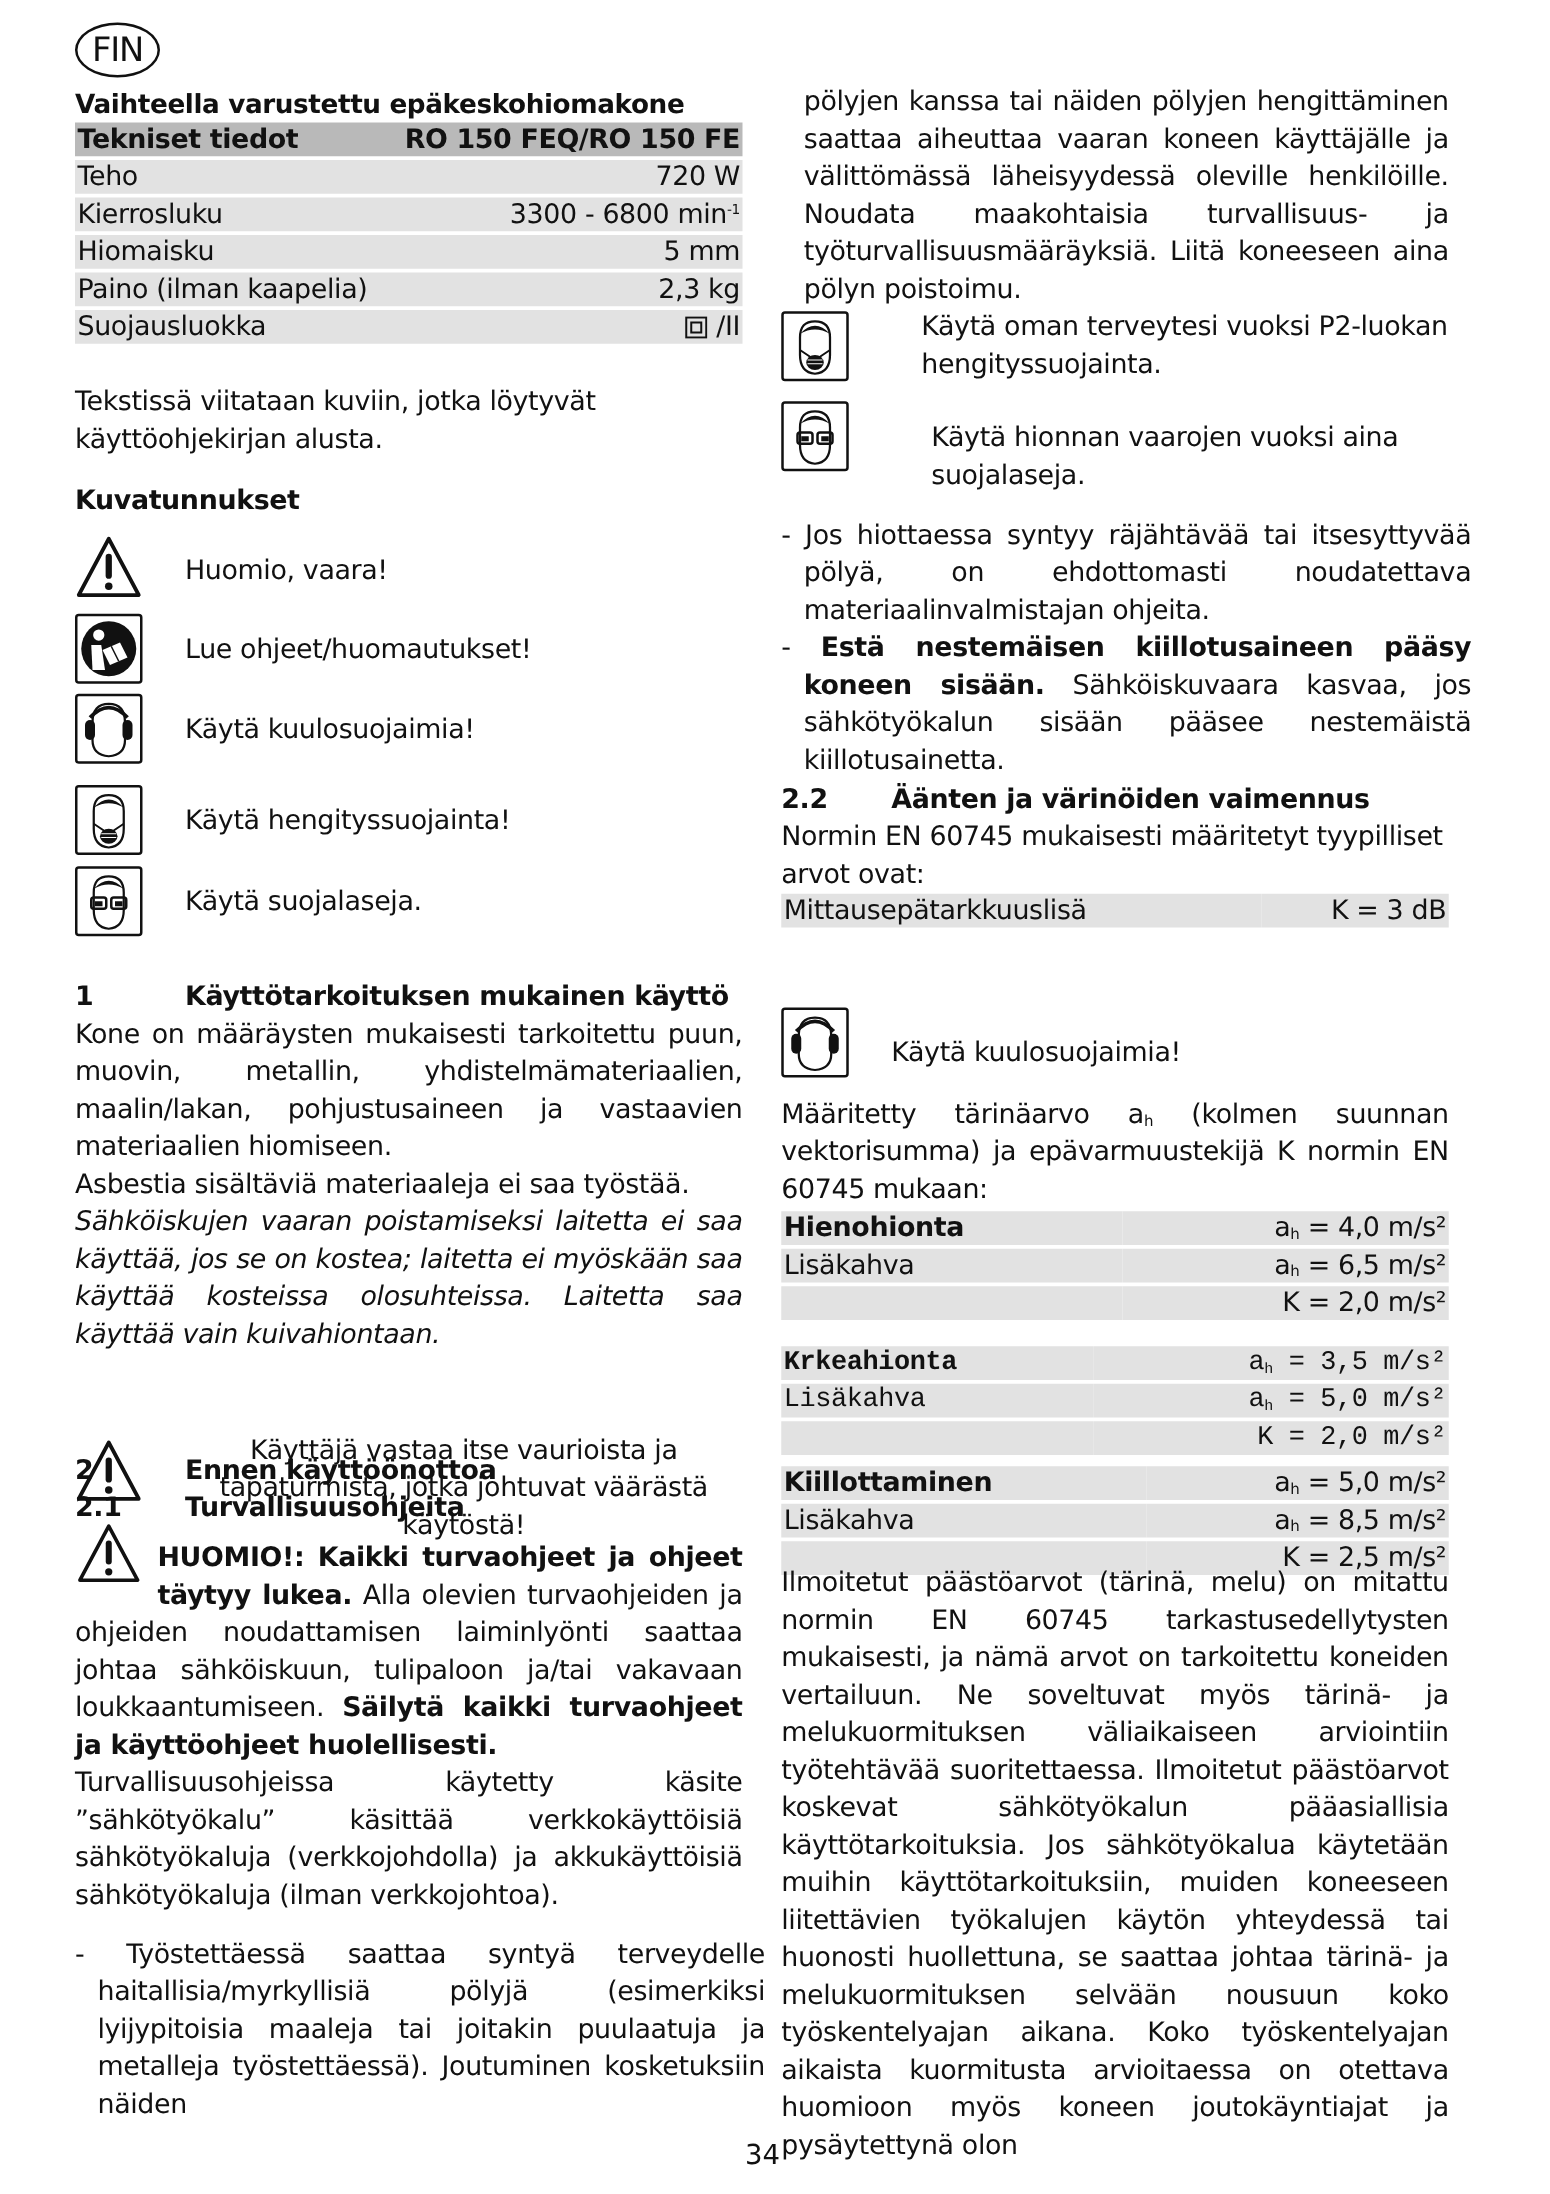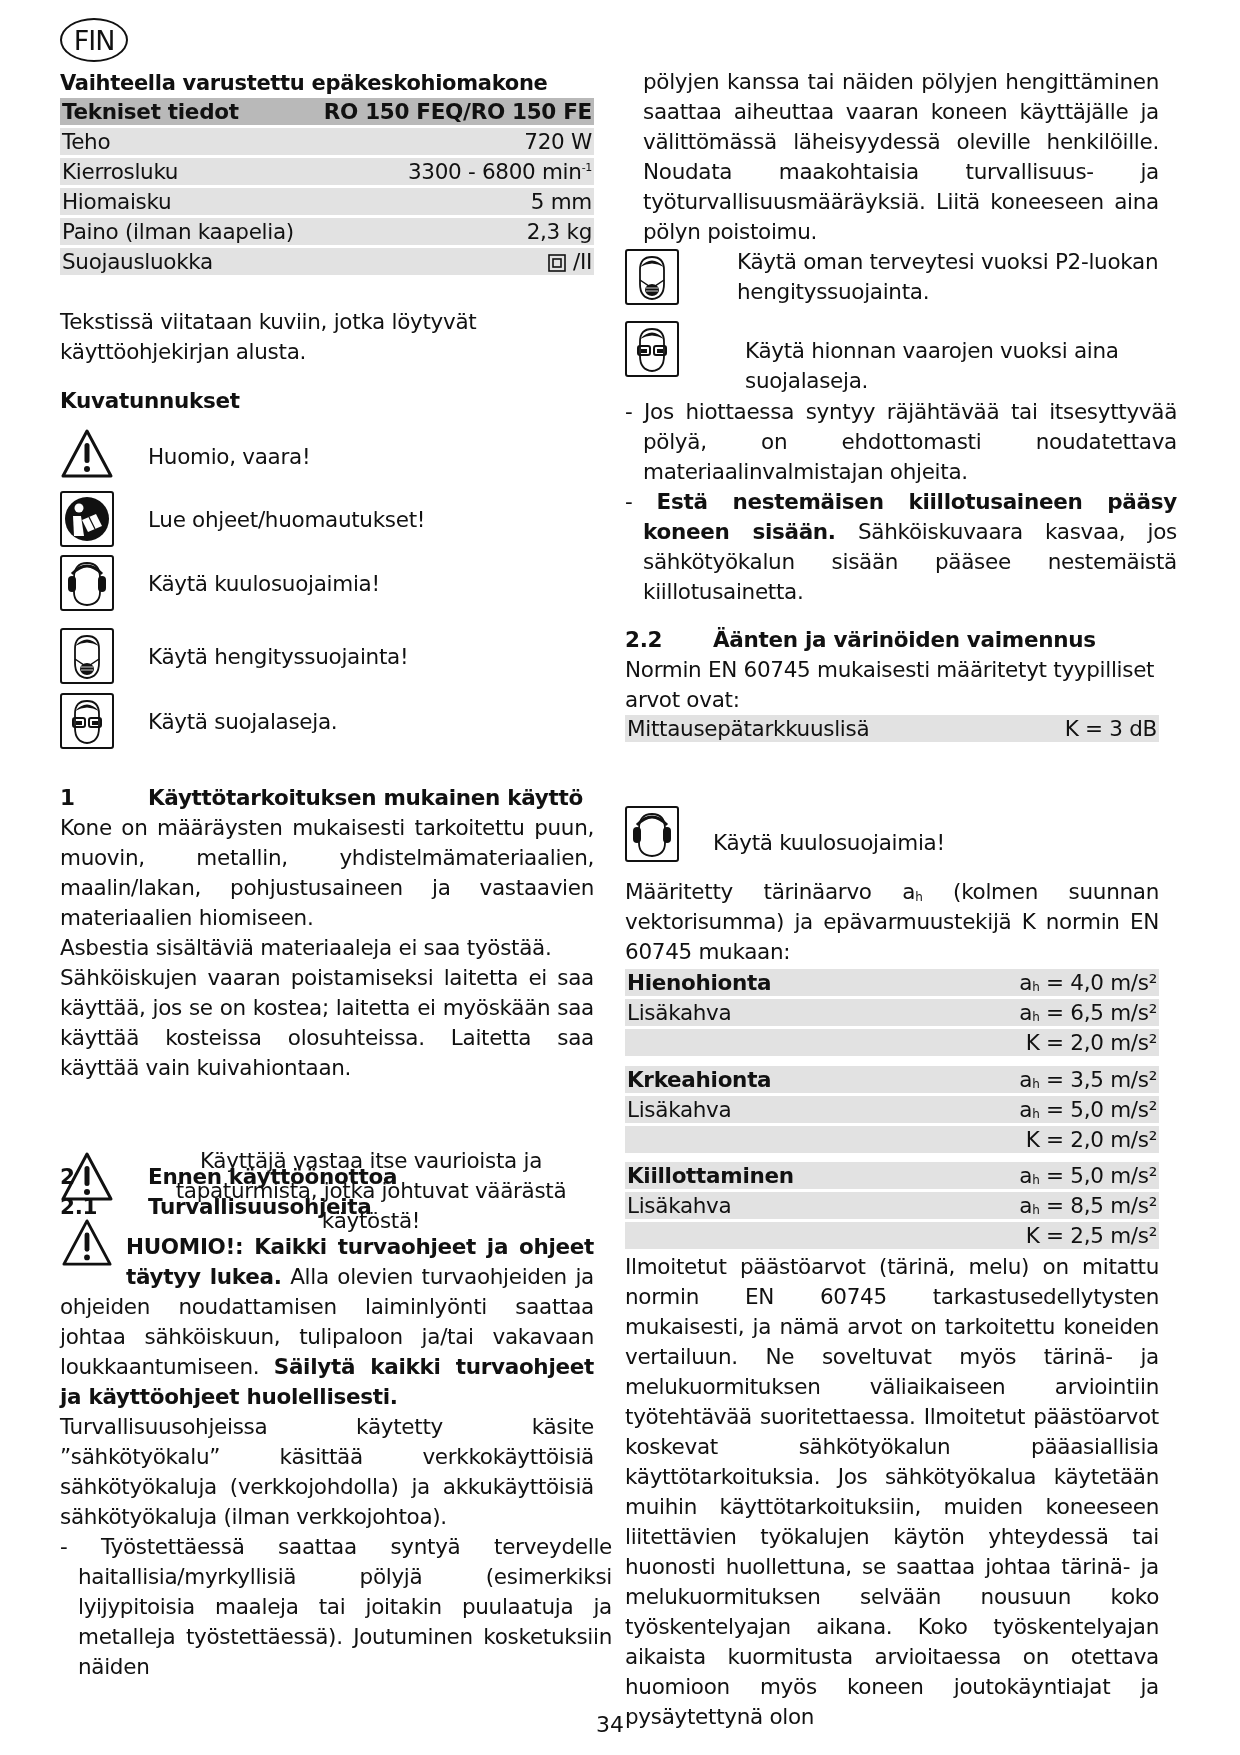--- a/index.html
+++ b/index.html
@@ -22,21 +22,21 @@
   table.spec td { padding: 0 2px; height: 27px; line-height: 27px; background: #e2e2e2; white-space: nowrap; }
   table.spec tr.head td { background: #b9b9b9; font-weight: bold; }
   table.spec td.r { text-align: right; }
   .abs { position: absolute; left: 0; width: 100%; }
   .just { text-align: justify; }
   .icon-row { position: absolute; left: 0; display: flex; align-items: center; }
   .icon-box { width: 54px; height: 56px; border: 2px solid #111; border-radius: 3px; box-sizing: border-box; display: flex; align-items: center; justify-content: center; background: #fff; }
   .icon-label { position: absolute; left: 88px; white-space: nowrap; }
   .sec-head { position: absolute; left: 0; font-weight: bold; }
   .sec-num { display: inline-block; width: 88px; }
-  .dash-item { padding-left: 18px; text-indent: -18px; }
+  .dash-item { padding-left: 18px; text-indent: -18px; margin-top: 17px; }
   sup { font-size: 11px; vertical-align: top; position: relative; top: -4px; }
   sub { font-size: 12px; vertical-align: bottom; position: relative; top: 5px; }
   .page-num { position: absolute; left: 596px; top: 1712px; font-size: 22px; }
 </style>
 </head>
 <body>
 
 <div class="page">
 
   <div class="fin-badge">
@@ -141,21 +141,21 @@
             <rect x="12" y="25" width="6" height="4" fill="#111"></rect>
             <rect x="28" y="25" width="6" height="4" fill="#111"></rect>
           </svg>
       </div>
       <span class="icon-label" style="top:14px;">Käytä suojalaseja.</span>
     </div>
 
     <div class="sec-head" style="top:783px;"><span class="sec-num">1</span><span>Käyttötarkoituksen mukainen käyttö</span></div>
     <div class="abs just" style="top:813px;">Kone on määräysten mukaisesti tarkoitettu puun, muovin, metallin, yhdistelmämateriaalien, maalin/lakan, pohjustusaineen ja vastaavien materiaalien hiomiseen.</div>
     <div class="abs" style="top:933px;">Asbestia sisältäviä materiaaleja ei saa työstää.</div>
-    <div class="abs just" style="top:963px;">Sähköiskujen vaaran poistamiseksi laitetta ei saa käyttää, jos se on kostea; laitetta ei myöskään saa käyttää kosteissa olosuhteissa. Laitetta saa käyttää vain kuivahiontaan.</div>
+    <div class="abs just" style="top:963px;font-style:italic;">Sähköiskujen vaaran poistamiseksi laitetta ei saa käyttää, jos se on kostea; laitetta ei myöskään saa käyttää kosteissa olosuhteissa. Laitetta saa käyttää vain kuivahiontaan.</div>
 
     <div class="abs" style="top:1146px;text-align:center;">
       <svg width="54" height="52" viewBox="0 0 54 52" style="position:absolute;left:0;top:5px;">
           <path d="M27 3 L51 48 L3 48 Z" fill="none" stroke="#111" stroke-width="3" stroke-linejoin="round"></path>
           <rect x="24.5" y="15" width="5" height="20" rx="2.5" fill="#111"></rect>
           <circle cx="27" cy="41" r="3" fill="#111"></circle>
         </svg>
       <div style="margin-left:88px;">Käyttäjä vastaa itse vaurioista ja tapaturmista, jotka johtuvat väärästä käytöstä!</div>
     </div>
 
@@ -247,21 +247,21 @@
         <tr>
               <td>Lisäkahva</td>
               <td class="r"><span>a</span><sub>h</sub> <span>= 6,5 m/s²</span></td>
             </tr>
         <tr>
               <td></td>
               <td class="r">K = 2,0 m/s²</td>
             </tr>
       </tbody>
         </table>
-      <table class="spec" style="margin-top:4px;">
+      <table class="spec" style="margin-top:15px;font-family:Liberation Mono, monospace;">
         <tbody>
             <tr>
               <td class="b">Krkeahionta</td>
               <td class="r"><span>a</span><sub>h</sub> <span>= 3,5 m/s²</span></td>
             </tr>
         <tr>
               <td>Lisäkahva</td>
               <td class="r"><span>a</span><sub>h</sub> <span>= 5,0 m/s²</span></td>
             </tr>
         <tr>

